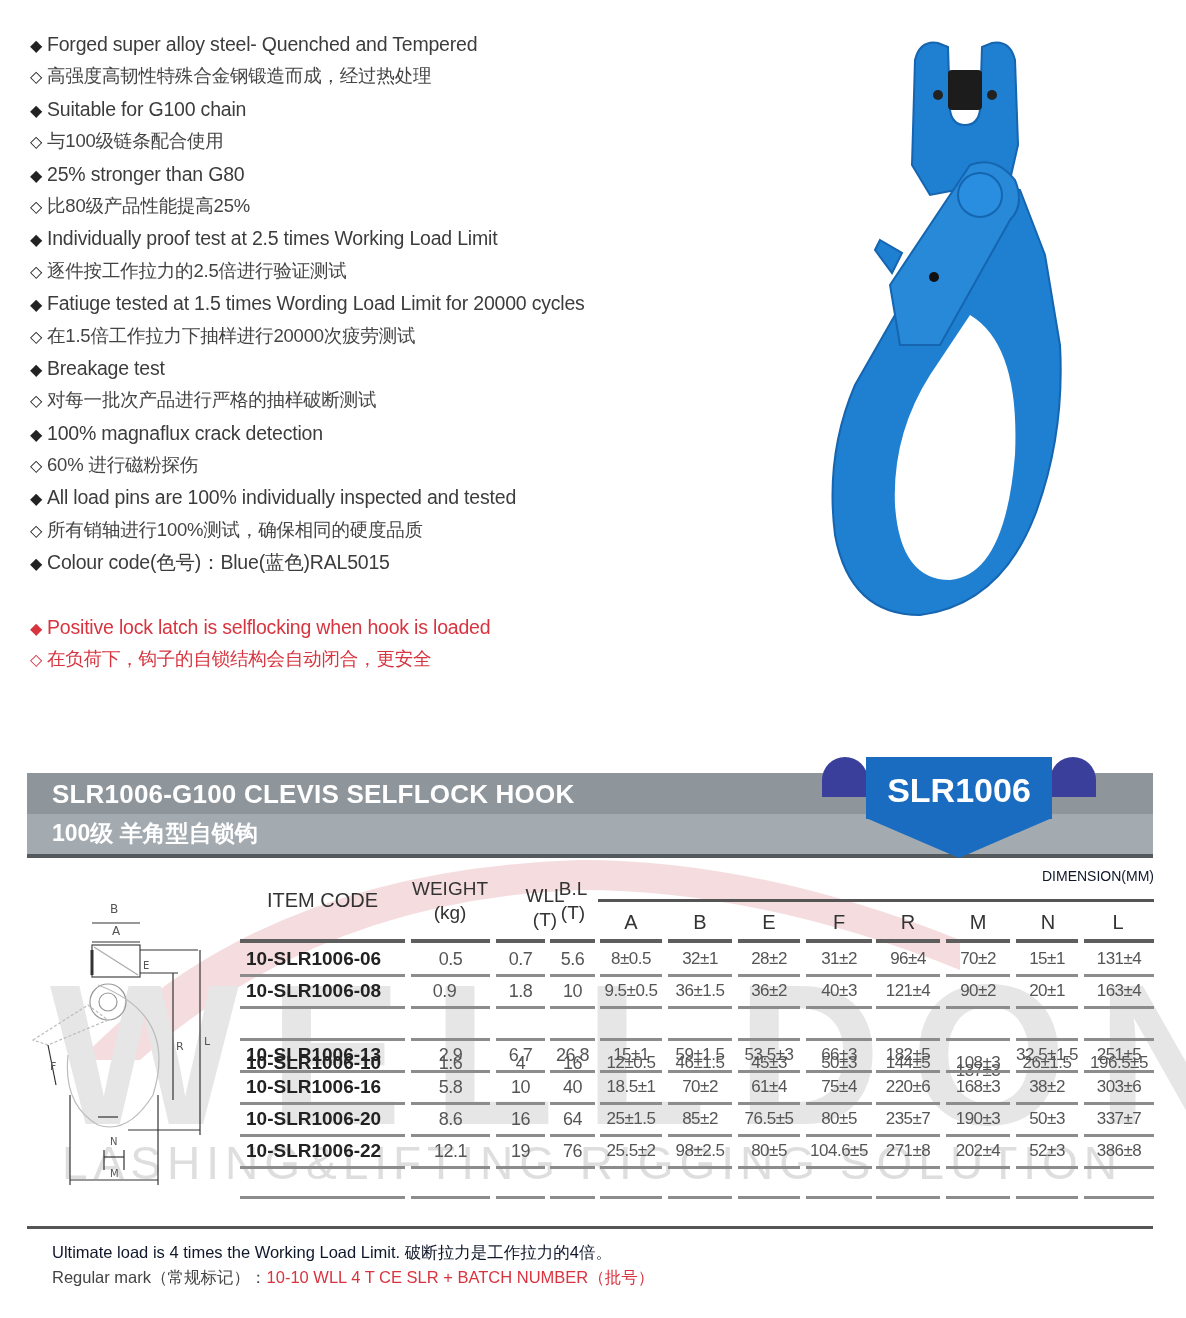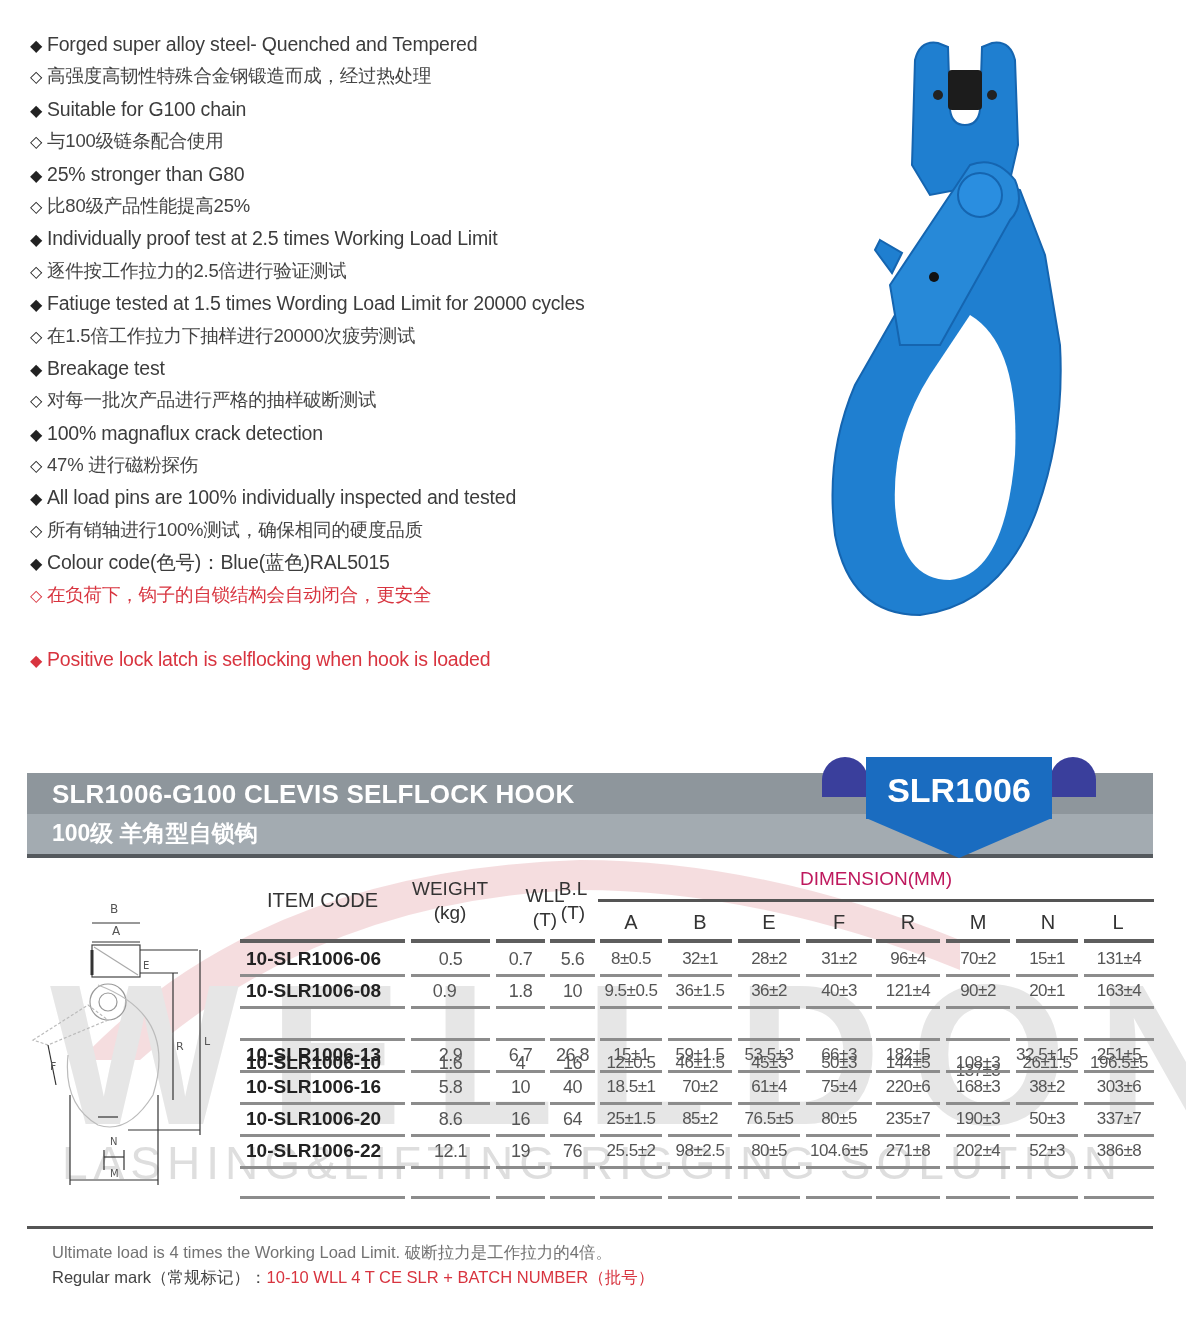--- a/index.html
+++ b/index.html
@@ -28,59 +28,59 @@
   .tab-arrow { position: absolute; left: 866px; top: 818px; width: 0; height: 0; border-left: 93px solid transparent; border-right: 93px solid transparent; border-top: 40px solid #1a6cc0; }
   .tab-label { position: absolute; left: 866px; top: 771px; width: 186px; text-align: center; font-size: 34px; font-weight: bold; color: #ffffff; }
 
   
   .wm-swoosh { position: absolute; left: 60px; top: 860px; width: 900px; height: 200px; }
   .wm-big { position: absolute; left: 50px; top: 955px; font-size: 200px; font-weight: bold; color: #e6e6e6; letter-spacing: 30px; line-height: 1; }
   .wm-small { position: absolute; left: 62px; top: 1140px; font-size: 46px; font-weight: normal; color: #dedede; letter-spacing: 6px; line-height: 1; white-space: nowrap; }
 
   
   .drawing { position: absolute; left: 28px; top: 895px; width: 210px; height: 290px; }
-  .hdr-dim { position: absolute; left: 598px; top: 868px; width: 556px; text-align: center; font-size: 19px; color: #be185d; }
+  .hdr-dim { position: absolute; left: 598px; top: 868px; width: 556px; text-align: right; font-size: 14px; color: #0f172a; }
   .hdr-dimline { position: absolute; left: 598px; top: 899px; width: 556px; height: 3px; background: #555; }
   .hcell { position: absolute; font-size: 19px; color: #333; text-align: center; line-height: 24px; }
   .row { position: absolute; left: 240px; width: 914px; height: 32px; }
   .cell { position: absolute; top: 0; height: 30px; line-height: 30px; text-align: center; font-size: 17px; color: #555; letter-spacing: -0.5px; }
   .cell.code { font-weight: bold; font-size: 19px; color: #222; text-align: left; letter-spacing: 0; }
   .cell.num { font-size: 18px; }
   .seg { position: absolute; height: 3px; background: #8c8c8c; }
   .seg.dark { background: #5e5e5e; height: 4px; }
 
   .bottom-line { position: absolute; left: 27px; top: 1226px; width: 1126px; height: 3px; background: #555; }
-  .note1 { position: absolute; left: 52px; top: 1242px; font-size: 16.5px; color: #737373; }
+  .note1 { position: absolute; left: 52px; top: 1242px; font-size: 16.5px; color: #0f172a; }
   .note2 { position: absolute; left: 52px; top: 1267px; font-size: 16.5px; color: #444; }
   .note2 .red { color: #d8343f; }
 </style>
 </head>
 <body>
 
 <div class="features">
   <div class="feat"><span class="bullet">◆</span><span>Forged super alloy steel- Quenched and Tempered</span></div>
   <div class="feat cn"><span class="bullet">◇</span><span>高强度高韧性特殊合金钢锻造而成，经过热处理</span></div>
   <div class="feat"><span class="bullet">◆</span><span>Suitable for G100 chain</span></div>
   <div class="feat cn"><span class="bullet">◇</span><span>与100级链条配合使用</span></div>
   <div class="feat"><span class="bullet">◆</span><span>25% stronger than G80</span></div>
   <div class="feat cn"><span class="bullet">◇</span><span>比80级产品性能提高25%</span></div>
   <div class="feat"><span class="bullet">◆</span><span>Individually proof test at 2.5 times Working Load Limit</span></div>
   <div class="feat cn"><span class="bullet">◇</span><span>逐件按工作拉力的2.5倍进行验证测试</span></div>
   <div class="feat"><span class="bullet">◆</span><span>Fatiuge tested at 1.5 times Wording Load Limit for 20000 cycles</span></div>
   <div class="feat cn"><span class="bullet">◇</span><span>在1.5倍工作拉力下抽样进行20000次疲劳测试</span></div>
   <div class="feat"><span class="bullet">◆</span><span>Breakage test</span></div>
   <div class="feat cn"><span class="bullet">◇</span><span>对每一批次产品进行严格的抽样破断测试</span></div>
   <div class="feat"><span class="bullet">◆</span><span>100% magnaflux crack detection</span></div>
-  <div class="feat cn"><span class="bullet">◇</span><span>47% 进行磁粉探伤</span></div>
+  <div class="feat cn"><span class="bullet">◇</span><span>60% 进行磁粉探伤</span></div>
   <div class="feat"><span class="bullet">◆</span><span>All load pins are 100% individually inspected and tested</span></div>
   <div class="feat cn"><span class="bullet">◇</span><span>所有销轴进行100%测试，确保相同的硬度品质</span></div>
   <div class="feat"><span class="bullet">◆</span><span>Colour code(色号)：Blue(蓝色)RAL5015</span></div>
 
+  <div class="feat red gap"><span class="bullet">◆</span><span>Positive lock latch is selflocking when hook is loaded</span></div>
   <div class="feat cn red"><span class="bullet">◇</span><span>在负荷下，钩子的自锁结构会自动闭合，更安全</span></div>
-  <div class="feat red gap"><span class="bullet">◆</span><span>Positive lock latch is selflocking when hook is loaded</span></div>
 </div>
 
 <svg class="product" viewBox="0 0 290 610">
   <g fill="#1f7fd0" stroke="#1565b0" stroke-width="2">
 
     <path d="M95 45 Q100 25 118 28 L128 32 L130 95 Q132 110 145 110 Q158 110 160 95 L162 32 L172 28 Q190 25 195 45 L198 130 L190 165 L110 180 L92 150 Z"></path>
 
     <path d="M150 160 L200 175 L225 240 L240 330 Q245 420 215 500 Q180 590 100 600 Q30 600 15 520 Q5 440 35 370 L75 300 L120 200 Z"></path>
 
     <path d="M70 270 L150 150 Q175 140 195 165 Q205 190 190 205 L120 330 L80 330 Z" fill="#2789d8"></path>

